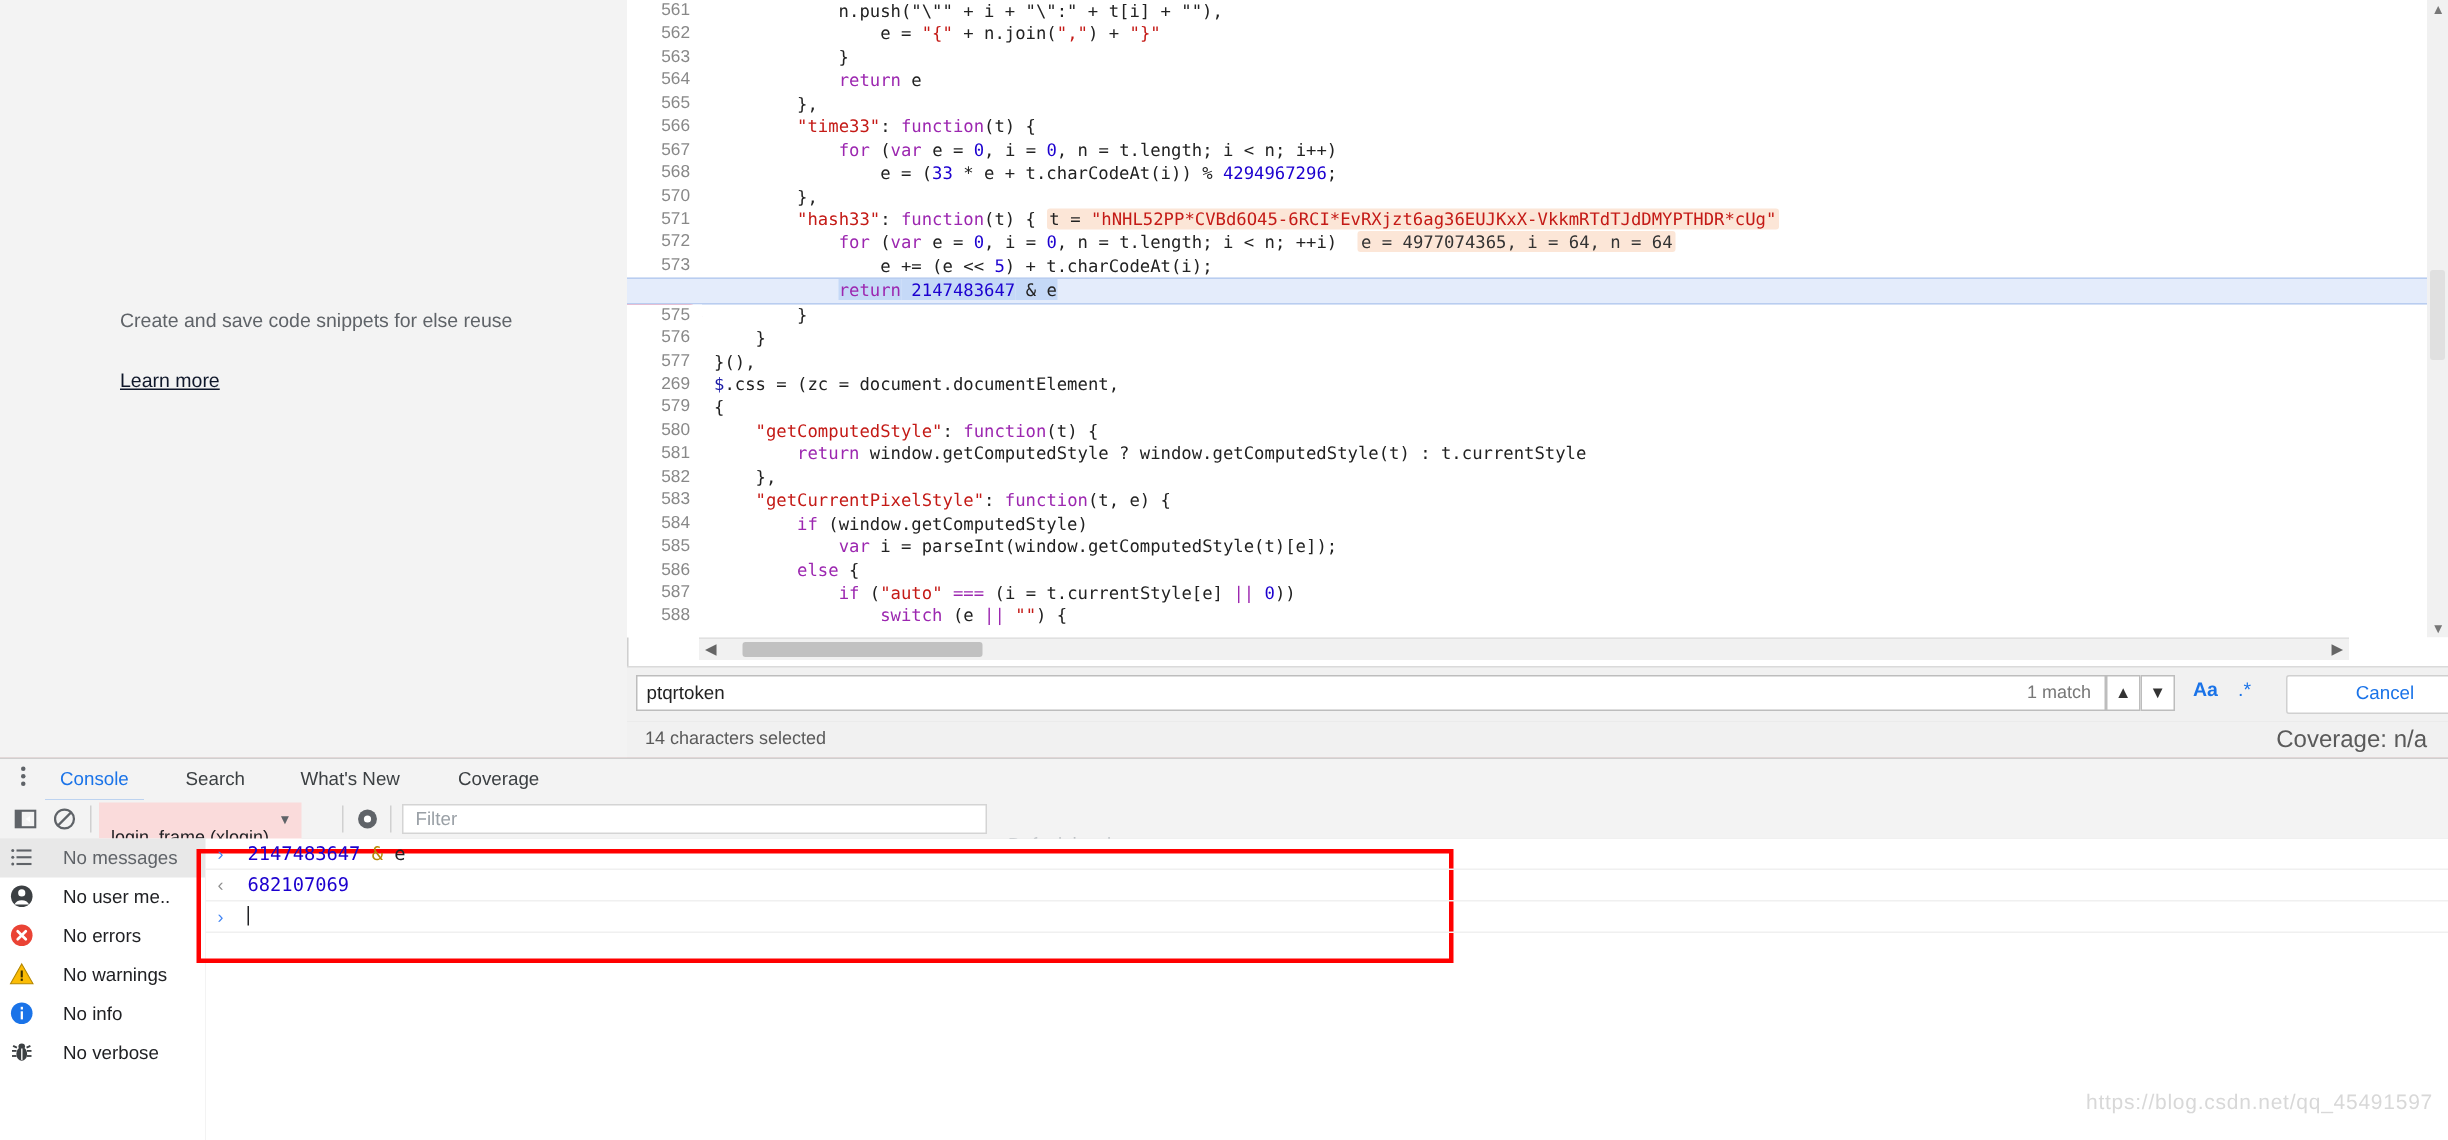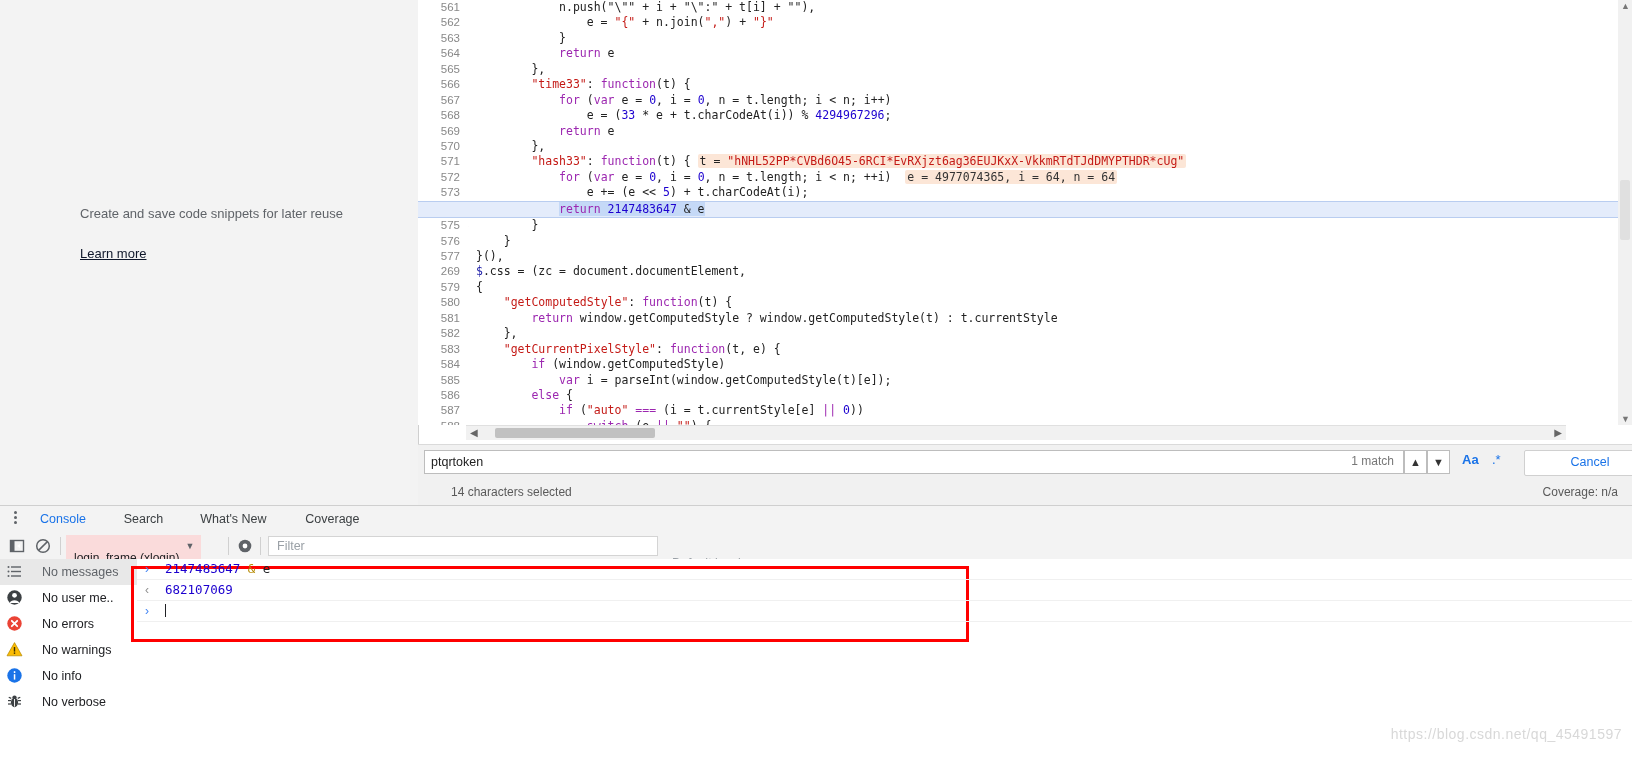--- a/index.html
+++ b/index.html
@@ -96,22 +96,22 @@
     position:absolute; left:1100px; top:0; width:130px; height:24px;
     border:1px solid #d0d0d0; background:#fff; border-radius:2px;
     text-align:center; line-height:22px; font-size:12.5px; color:#1a73e8; cursor:pointer;
   }
 
   
   .editor-status {
     position:absolute; left:418px; top:481px; width:1214px; height:24px;
     background:#f1f1f1; border-bottom:1px solid #dadada;
   }
-  .editor-status .left { position:absolute; left:12px; top:4px; font-size:12px; color:#5a5a5a;margin-left:21px; }
-  .editor-status .right { position:absolute; right:14px; top:4px; font-size:12px; color:#5a5a5a; }
+  .editor-status .left { position:absolute; left:12px; top:4px; font-size:12px; color:#5a5a5a; }
+  .editor-status .right { position:absolute; right:14px; top:4px; font-size:16px; color:#5a5a5a; }
 
   
   .drawer { position:absolute; left:0; top:505px; width:1632px; height:255px; background:#fca5a5; }
   .drawer-tabs {
     position:absolute; left:0; top:0; width:1632px; height:28px;
     background:#f3f3f3; border-top:1px solid #cfcfcf; border-bottom:1px solid #cfcfcf;
   }
   .kebab { position:absolute; left:8px; top:5px; width:14px; height:18px; cursor:pointer; }
   .kebab span { display:block; width:3px; height:3px; border-radius:50%; background:#5f6368; margin:0 auto 2px; }
   .dtab { position:absolute; top:0; height:27px; line-height:27px; font-size:12.5px;
@@ -171,35 +171,34 @@
   }
 </style>
 </head>
 <body>
 
 <div class="root">
 
   <div class="top">
 
     <div class="snippets-pane">
-      <div class="snippets-text">Create and save code snippets for later reuse</div>
+      <div class="snippets-text">Create and save code snippets for else reuse</div>
       <div class="snippets-link">Learn more</div>
     </div>
 
     <div class="editor">
       <div class="code-rows" id="code-rows">
           <div class="crow"><span class="gutter">561</span><span class="code"><span class="pln">            n.push("\"" + i + "\":" + t[i] + ""),</span></span></div>
           <div class="crow"><span class="gutter">562</span><span class="code"><span class="pln">                e = </span><span class="str">"{"</span><span class="pln"> + n.join(</span><span class="str">","</span><span class="pln">) + </span><span class="str">"}"</span></span></div>
           <div class="crow"><span class="gutter">563</span><span class="code"><span class="pln">            }</span></span></div>
           <div class="crow"><span class="gutter">564</span><span class="code"><span class="pln">            </span><span class="kw">return</span><span class="pln"> e</span></span></div>
           <div class="crow"><span class="gutter">565</span><span class="code"><span class="pln">        },</span></span></div>
           <div class="crow"><span class="gutter">566</span><span class="code"><span class="pln">        </span><span class="str">"time33"</span><span class="pln">: </span><span class="kw">function</span><span class="pln">(t) {</span></span></div>
           <div class="crow"><span class="gutter">567</span><span class="code"><span class="pln">            </span><span class="kw">for</span><span class="pln"> (</span><span class="kw">var</span><span class="pln"> e = </span><span class="num">0</span><span class="pln">, i = </span><span class="num">0</span><span class="pln">, n = t.length; i &lt; n; i++)</span></span></div>
           <div class="crow"><span class="gutter">568</span><span class="code"><span class="pln">                e = (</span><span class="num">33</span><span class="pln"> * e + t.charCodeAt(i)) % </span><span class="num">4294967296</span><span class="pln">;</span></span></div>
-          <div class="crow"><span class="gutter">569</span><span class="code"><span class="pln">            </span><span class="kw">return</span><span class="pln"> e</span></span></div>
           <div class="crow"><span class="gutter">570</span><span class="code"><span class="pln">        },</span></span></div>
           <div class="crow"><span class="gutter">571</span><span class="code"><span class="pln">        </span><span class="str">"hash33"</span><span class="pln">: </span><span class="kw">function</span><span class="pln">(t) { </span><span class="inline-hint"><span class="pln">t = </span><span class="hs">"hNHL52PP*CVBd6O45-6RCI*EvRXjzt6ag36EUJKxX-VkkmRTdTJdDMYPTHDR*cUg"</span></span></span></div>
           <div class="crow"><span class="gutter">572</span><span class="code"><span class="pln">            </span><span class="kw">for</span><span class="pln"> (</span><span class="kw">var</span><span class="pln"> e = </span><span class="num">0</span><span class="pln">, i = </span><span class="num">0</span><span class="pln">, n = t.length; i &lt; n; ++i)  </span><span class="inline-hint">e = 4977074365, i = 64, n = 64</span></span></div>
           <div class="crow"><span class="gutter">573</span><span class="code"><span class="pln">                e += (e &lt;&lt; </span><span class="num">5</span><span class="pln">) + t.charCodeAt(i);</span></span></div>
           <div class="crow cur"><span class="gutter">574</span><span class="code"><span class="pln">            </span><span class="kw sel">return</span><span class="pln sel"> </span><span class="num sel">2147483647</span><span class="pln sel"> &amp; e</span></span></div>
           <div class="crow"><span class="gutter">575</span><span class="code"><span class="pln">        }</span></span></div>
           <div class="crow"><span class="gutter">576</span><span class="code"><span class="pln">    }</span></span></div>
           <div class="crow"><span class="gutter">577</span><span class="code"><span class="pln">}(),</span></span></div>
           <div class="crow"><span class="gutter">269</span><span class="code"><span class="fn">$</span><span class="pln">.css = (zc = document.documentElement,</span></span></div>
           <div class="crow"><span class="gutter">579</span><span class="code"><span class="pln">{</span></span></div>

